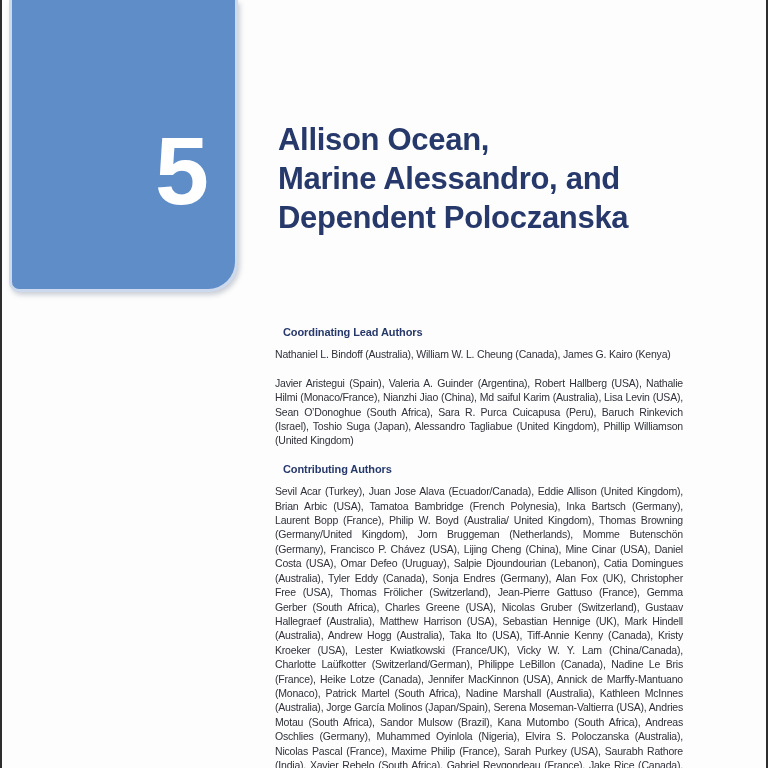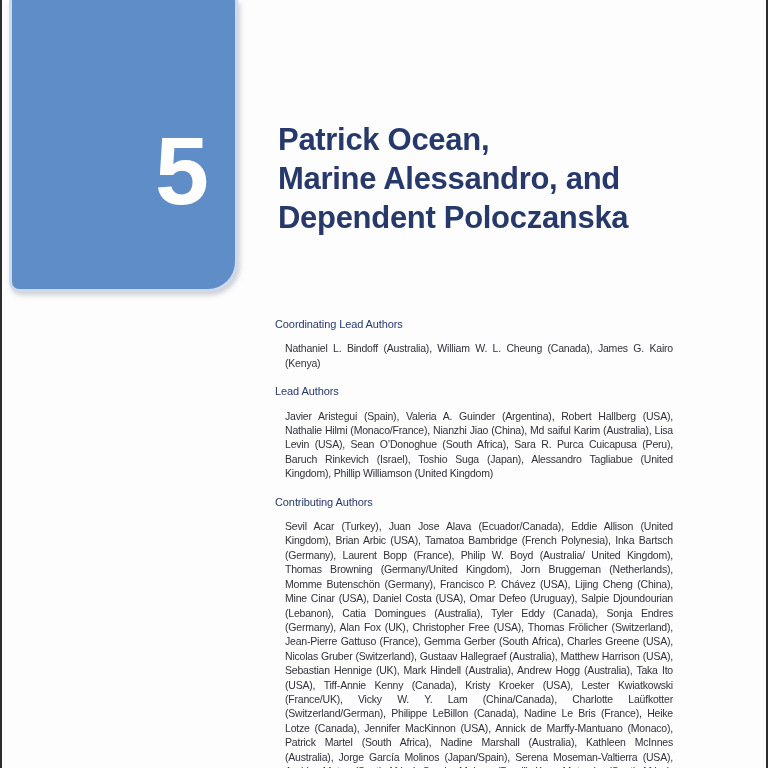--- a/index.html
+++ b/index.html
@@ -51,58 +51,57 @@
     position: absolute;
     left: 275px; top: 317px;
     width: 408px;
     color: #30313a;
   }
   .authors .section { margin: 0 0 14px 0; }
   .authors .section:last-child { margin-bottom: 0; }
   .section-heading {
     color: #27396b;
     font-size: 11px;
-    font-weight: 400;
+    font-weight: 700;
     line-height: 14.4px;
     letter-spacing: -0.1px;
-    margin: 0;
+    margin: 8px;
   }
   .section-body {
     font-size: 10.5px;
     line-height: 14.4px;
     letter-spacing: -0.2px;
     text-align: justify;
-    margin: 10px;
+    margin: 0;
   }
 </style>
 </head>
 <body>
 
 <div class="page-edge left"></div>
 <div class="page-edge right"></div>
 
 <div class="chapter-box">
   <span class="chapter-number">5</span>
 </div>
 
 <h1 class="chapter-title">
-  <div>Patrick Ocean,</div>
+  <div>Allison Ocean,</div>
   <div>Marine Alessandro, and</div>
   <div>Dependent Poloczanska</div>
 </h1>
 
 <div class="authors">
 
   <div class="section">
     <p class="section-heading">Coordinating Lead Authors</p>
     <p class="section-body">Nathaniel L. Bindoff (Australia), William W. L. Cheung (Canada), James G. Kairo (Kenya)</p>
   </div>
 
   <div class="section">
-    <p class="section-heading">Lead Authors</p>
     <p class="section-body">Javier Aristegui (Spain), Valeria A. Guinder (Argentina), Robert Hallberg (USA), Nathalie Hilmi (Monaco/France), Nianzhi Jiao (China), Md saiful Karim (Australia), Lisa Levin (USA), Sean O’Donoghue (South Africa), Sara R. Purca Cuicapusa (Peru), Baruch Rinkevich (Israel), Toshio Suga (Japan), Alessandro Tagliabue (United Kingdom), Phillip Williamson (United Kingdom)</p>
   </div>
 
   <div class="section">
     <p class="section-heading">Contributing Authors</p>
     <p class="section-body">Sevil Acar (Turkey), Juan Jose Alava (Ecuador/Canada), Eddie Allison (United Kingdom), Brian Arbic (USA), Tamatoa Bambridge (French Polynesia), Inka Bartsch (Germany), Laurent Bopp (France), Philip W. Boyd (Australia/ United Kingdom), Thomas Browning (Germany/United Kingdom), Jorn Bruggeman (Netherlands), Momme Butenschön (Germany), Francisco P. Chávez (USA), Lijing Cheng (China), Mine Cinar (USA), Daniel Costa (USA), Omar Defeo (Uruguay), Salpie Djoundourian (Lebanon), Catia Domingues (Australia), Tyler Eddy (Canada), Sonja Endres (Germany), Alan Fox (UK), Christopher Free (USA), Thomas Frölicher (Switzerland), Jean-Pierre Gattuso (France), Gemma Gerber (South Africa), Charles Greene (USA), Nicolas Gruber (Switzerland), Gustaav Hallegraef (Australia), Matthew Harrison (USA), Sebastian Hennige (UK), Mark Hindell (Australia), Andrew Hogg (Australia), Taka Ito (USA), Tiff-Annie Kenny (Canada), Kristy Kroeker (USA), Lester Kwiatkowski (France/UK), Vicky W. Y. Lam (China/Canada), Charlotte Laüfkotter (Switzerland/German), Philippe LeBillon (Canada), Nadine Le Bris (France), Heike Lotze (Canada), Jennifer MacKinnon (USA), Annick de Marffy-Mantuano (Monaco), Patrick Martel (South Africa), Nadine Marshall (Australia), Kathleen McInnes (Australia), Jorge García Molinos (Japan/Spain), Serena Moseman-Valtierra (USA), Andries Motau (South Africa), Sandor Mulsow (Brazil), Kana Mutombo (South Africa), Andreas Oschlies (Germany), Muhammed Oyinlola (Nigeria), Elvira S. Poloczanska (Australia), Nicolas Pascal (France), Maxime Philip (France), Sarah Purkey (USA), Saurabh Rathore (India), Xavier Rebelo (South Africa), Gabriel Reygondeau (France), Jake Rice (Canada), Anthony Richardson (Australia), Ulf Riebesell (Germany), Christopher Roach (France/Australia), Joacim Rocklöv (Sweden), Murray Roberts (United Kingdom), Alain Safa (France), Sunke Schmidtko (Germany), Gerald Singh (Canada),</p>
   </div>
 
 </div>
 

